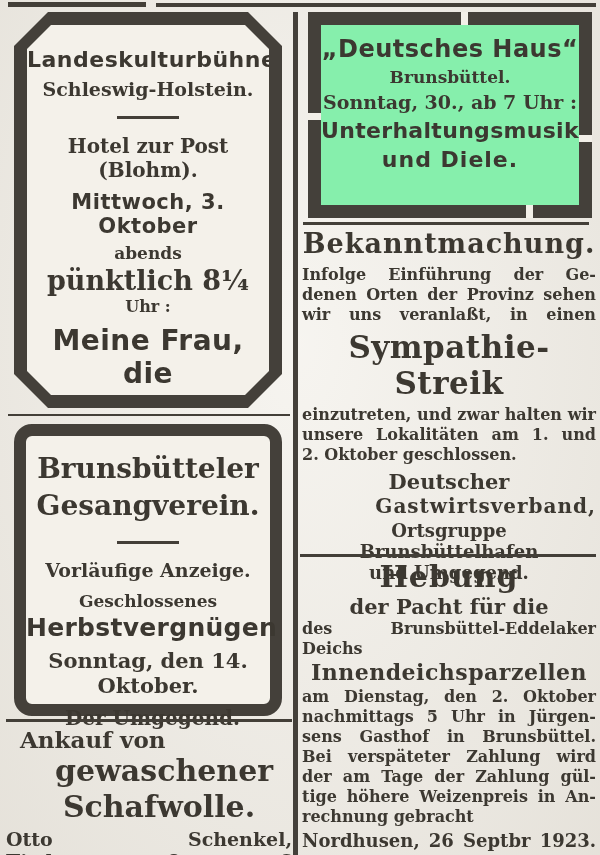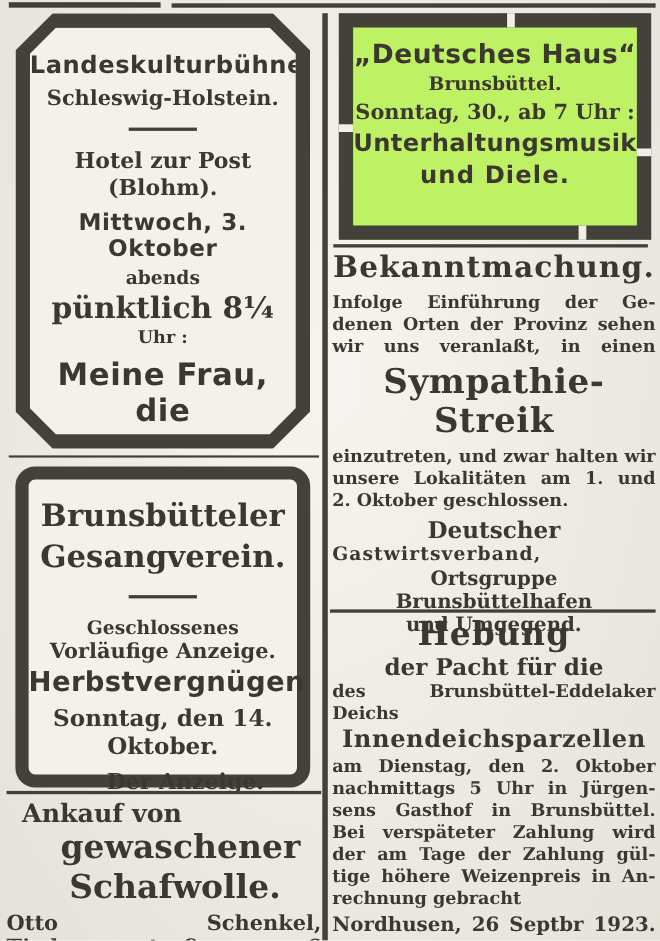--- a/index.html
+++ b/index.html
@@ -17,21 +17,21 @@
   
   .boxA{position:absolute;left:14px;top:12px;width:268px;height:396px;background:#44403a;
         clip-path:polygon(34px 0,234px 0,268px 34px,268px 362px,234px 396px,34px 396px,0 362px,0 34px);}
   .boxA-inner{position:absolute;left:13px;top:13px;width:242px;height:463px;background:#f4f1ea;
         clip-path:polygon(24px 0,218px 0,242px 24px,242px 346px,218px 370px,24px 370px,0 346px,0 24px);
         text-align:center;}
   
   .boxB{position:absolute;left:14px;top:424px;width:244px;height:268px;background:#f4f1ea;
         border:12px solid #44403a;border-radius:18px;text-align:center;}
   
-  .boxC{position:absolute;left:308px;top:12px;width:258px;height:180px;background:#bef264;
+  .boxC{position:absolute;left:308px;top:12px;width:258px;height:180px;background:#86efac;
         border:13px solid #44403a;text-align:center;}
   .notch{position:absolute;background:#f2efe8;}
   .notch.n1{left:140px;top:-13px;width:7px;height:13px;}
   .notch.n2{left:-13px;top:88px;width:13px;height:7px;}
   .notch.n3{right:-13px;top:110px;width:13px;height:7px;}
   .notch.n4{left:205px;bottom:-13px;width:7px;height:13px;}
   
   .display{font-family:"DejaVu Sans", sans-serif;font-weight:bold;}
   .serifb{font-family:"DejaVu Serif", serif;font-weight:bold;}
   .jline{text-align:justify;text-align-last:justify;}
@@ -53,21 +53,21 @@
   .dh-loc{font-size:17px;margin-top:4px;}
   .dh-dt{font-size:19px;margin-top:4px;}
   .dh-ev1{font-size:22px;margin-top:5px;letter-spacing:.3px;}
   .dh-ev2{font-size:22px;margin-top:4px;letter-spacing:1px;}
   
   .bek{position:absolute;left:302px;top:228px;width:294px;}
   .bek-title{font-size:27px;text-align:center;letter-spacing:1px;margin-bottom:6px;}
   .bodyline{font-size:16px;line-height:20px;}
   .bek-streik{font-size:31px;text-align:center;letter-spacing:.5px;margin:4px 0 4px 0;}
   .bek-s1{font-size:21px;text-align:center;margin-top:4px;}
-  .bek-s2{font-size:17px;text-align:left;letter-spacing:1px;}
+  .bek-s2{font-size:20px;text-align:right;letter-spacing:1px;}
   .bek-s3{font-size:18px;text-align:center;margin-top:2px;}
   .bek-s4{font-size:18px;text-align:center;}
   
   .heb{position:absolute;left:302px;top:560px;width:294px;}
   .heb-title{font-size:30px;text-align:center;letter-spacing:1px;line-height:34px;}
   .heb-sub1{font-size:21px;text-align:center;line-height:25px;}
   .heb-sub2{font-size:22px;text-align:center;letter-spacing:.5px;line-height:26px;margin-bottom:2px;}
   .heb-place{font-size:18px;line-height:23px;margin-top:2px;}
   .heb-sig{font-size:18px;line-height:23px;}
   
@@ -158,25 +158,25 @@
   <div class="serifb bodyline jline">tige höhere Weizenpreis in An-</div>
   <div class="serifb bodyline">rechnung gebracht</div>
   <div class="serifb heb-place jline">Nordhusen, 26 Septbr 1923.</div>
   <div class="serifb heb-sig jline">H. Hinrichs, Rechnungsführer.</div>
 </div>
 
 <div class="boxB">
   <div class="serifb gv-t1">Brunsbütteler</div>
   <div class="serifb gv-t2">Gesangverein.</div>
   <div class="gv-dash"><span class="dash"></span></div>
+  <div class="serifb gv-notice">Vorläufige Anzeige.</div>
   <div class="serifb gv-pre">Geschlossenes</div>
-  <div class="serifb gv-notice">Vorläufige Anzeige.</div>
   <div class="display gv-event">Herbstvergnügen</div>
   <div class="serifb gv-date">Sonntag, den 14. Oktober.</div>
-  <div class="serifb gv-sig">Der Anzeige.</div>
+  <div class="serifb gv-sig">Der Umgegend.</div>
 </div>
 
 <div class="rule" style="left:6px;top:719px;width:286px;height:3px;"></div>
 
 <div class="sw">
   <div class="serifb sw-l1">Ankauf von</div>
   <div class="serifb sw-l2">gewaschener</div>
   <div class="serifb sw-l3">Schafwolle.</div>
   <div class="serifb sw-contact jline">Otto Schenkel, Tiedemannstraße 6</div>
 </div>

